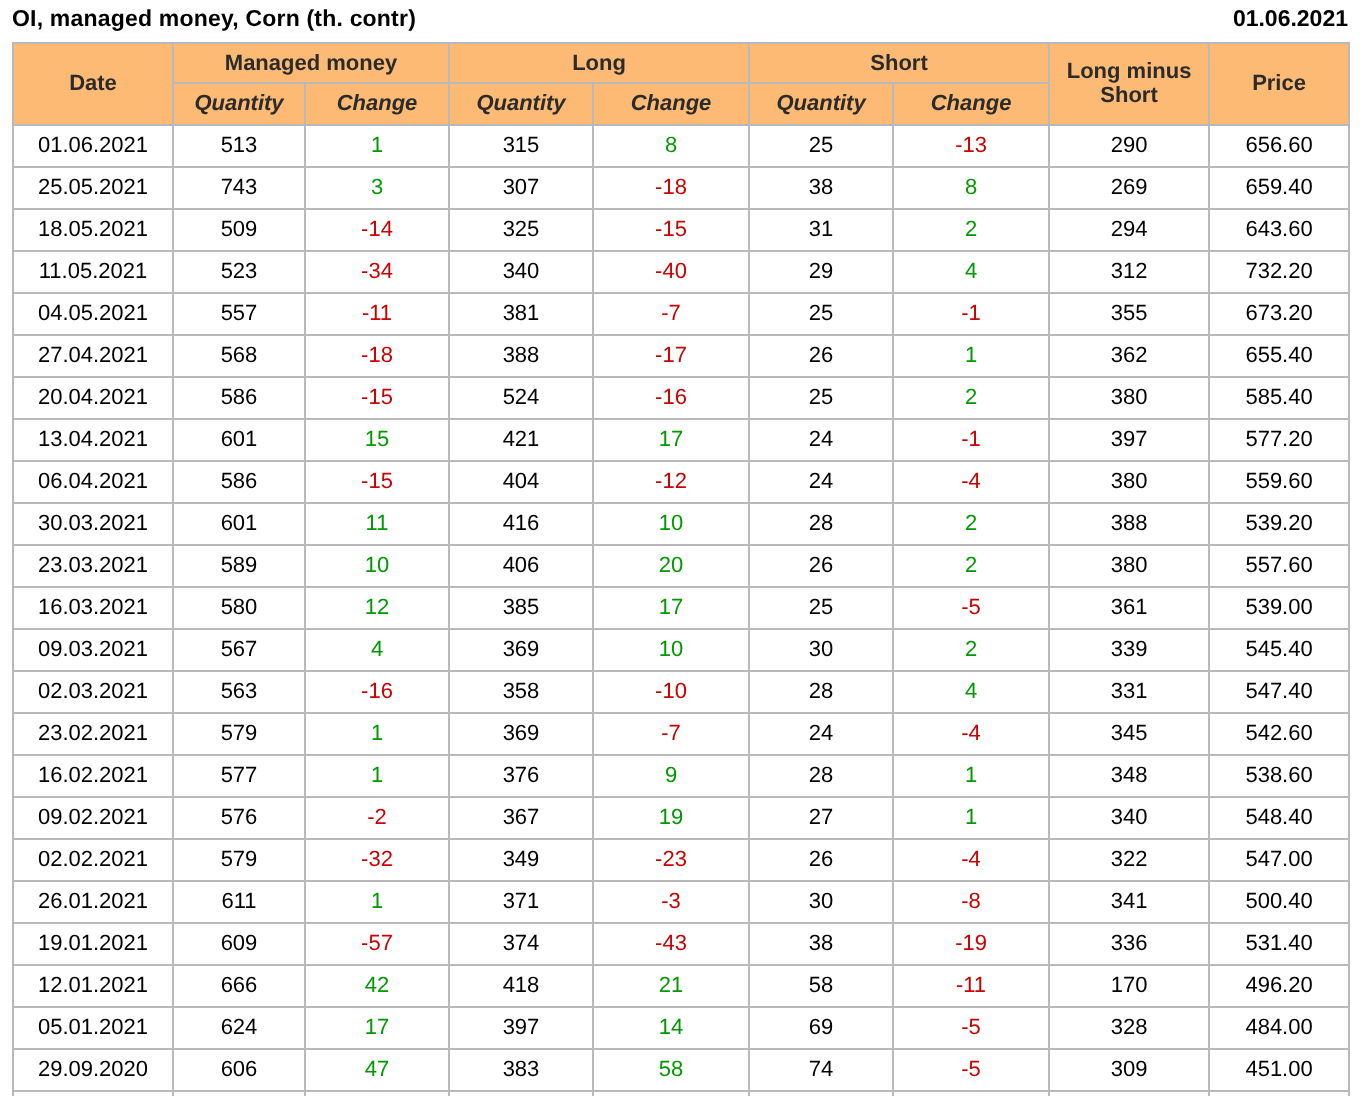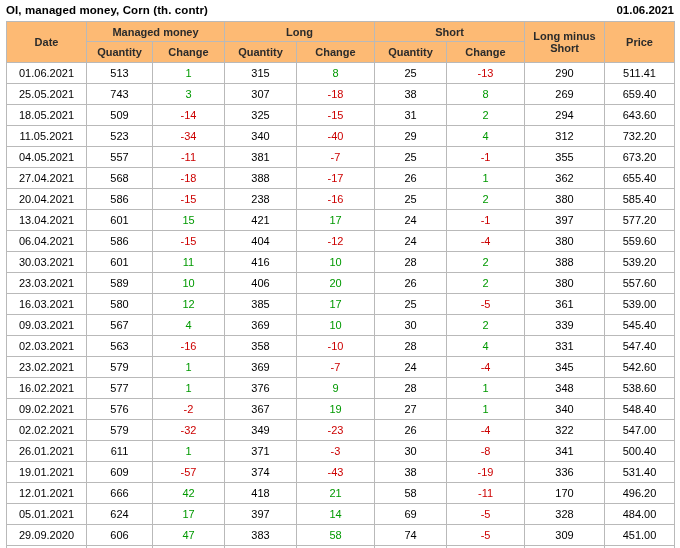--- a/index.html
+++ b/index.html
@@ -57,20 +57,21 @@
     font-weight: bold;
     color: #2b2b2b;
     font-size: 11px;
   }
   table.data thead th.grp {
     height: 19px;
   }
   table.data thead th.sub {
     height: 20px;
     font-weight: bold;
+    font-style: italic;
   }
   td.date-cell {
     text-align: center;
   }
   td.num {
     text-align: center;
   }
   .pos { color: #009900; }
   .neg { color: #cc0000; }
   .neutral { color: #000000; }
@@ -127,21 +128,21 @@
     <tbody id="table-body">
         <tr>
           <td class="date-cell">01.06.2021</td>
           <td class="num neutral">513</td>
           <td class="num pos">1</td>
           <td class="num neutral">315</td>
           <td class="num pos">8</td>
           <td class="num neutral">25</td>
           <td class="num neg">-13</td>
           <td class="num neutral">290</td>
-          <td class="num neutral">511.41</td>
+          <td class="num neutral">656.60</td>
         </tr>
         <tr>
           <td class="date-cell">25.05.2021</td>
           <td class="num neutral">743</td>
           <td class="num pos">3</td>
           <td class="num neutral">307</td>
           <td class="num neg">-18</td>
           <td class="num neutral">38</td>
           <td class="num pos">8</td>
           <td class="num neutral">269</td>
@@ -188,21 +189,21 @@
           <td class="num neg">-17</td>
           <td class="num neutral">26</td>
           <td class="num pos">1</td>
           <td class="num neutral">362</td>
           <td class="num neutral">655.40</td>
         </tr>
         <tr>
           <td class="date-cell">20.04.2021</td>
           <td class="num neutral">586</td>
           <td class="num neg">-15</td>
-          <td class="num neutral">238</td>
+          <td class="num neutral">524</td>
           <td class="num neg">-16</td>
           <td class="num neutral">25</td>
           <td class="num pos">2</td>
           <td class="num neutral">380</td>
           <td class="num neutral">585.40</td>
         </tr>
         <tr>
           <td class="date-cell">13.04.2021</td>
           <td class="num neutral">601</td>
           <td class="num pos">15</td>

